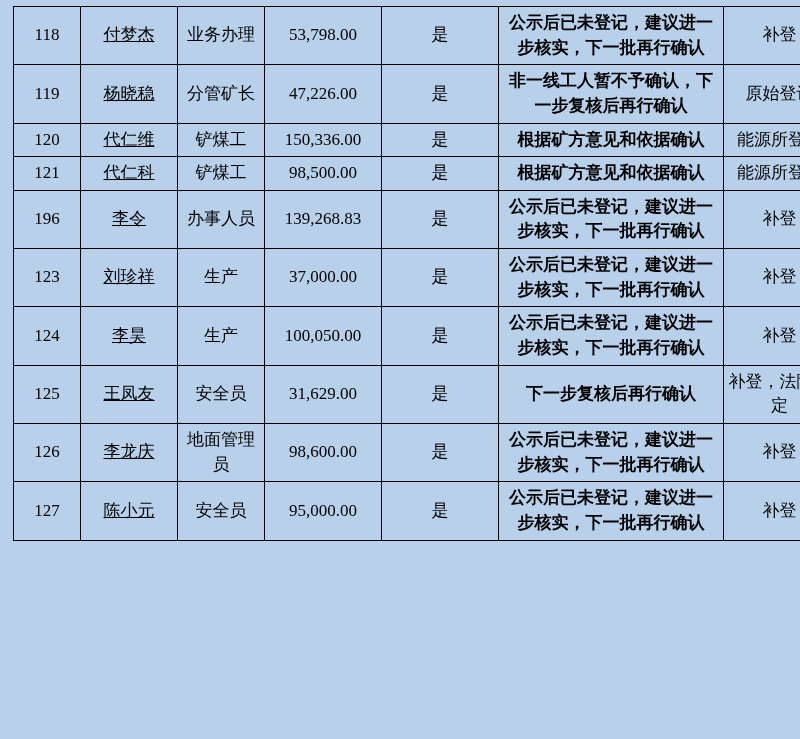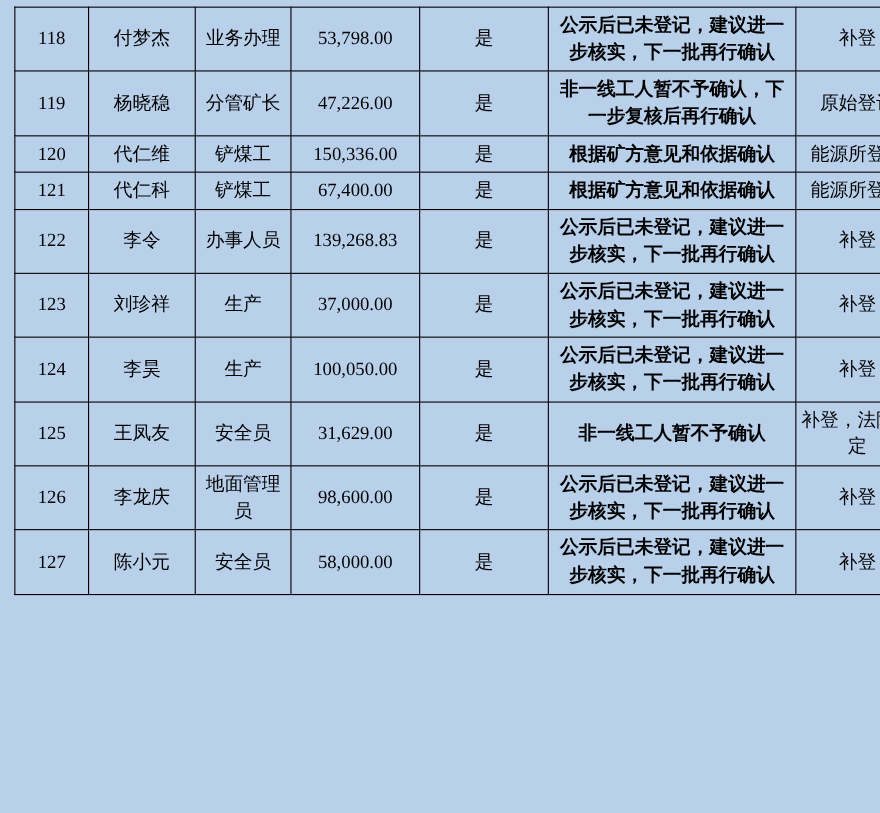--- a/index.html
+++ b/index.html
@@ -33,21 +33,21 @@
     border: 1px solid #000;
     text-align: center;
     vertical-align: middle;
     padding: 4px 3px;
     font-size: 17px;
     line-height: 1.45;
     background: #b8d0ea;
     word-break: break-all;
   }
   td.col-index   { width: 60px; }
-  td.col-name    { width: 90px; }
+  td.col-name    { width: 90px; text-decoration: underline; }
   td.col-job     { width: 80px; font-family: Liberation Serif, serif; }
   td.col-amount  { width: 110px; font-family: "Liberation Serif", serif; white-space: nowrap; }
   td.col-flag    { width: 110px; }
   td.col-remark  { width: 218px; font-size: 15.5px; line-height: 1.5; padding: 6px 10px; font-weight: bold; }
   td.col-status  { width: 105px; font-size: 16.5px; line-height: 1.5; }
 </style>
 </head>
 <body>
 
 <div class="sheet">
@@ -81,28 +81,28 @@
         <td class="col-amount">150,336.00</td>
         <td class="col-flag">是</td>
         <td class="col-remark">根据矿方意见和依据确认</td>
         <td class="col-status">能源所登记</td>
       </tr>
 
       <tr>
         <td class="col-index">121</td>
         <td class="col-name">代仁科</td>
         <td class="col-job">铲煤工</td>
-        <td class="col-amount">67,400.00</td>
+        <td class="col-amount">98,500.00</td>
         <td class="col-flag">是</td>
         <td class="col-remark">根据矿方意见和依据确认</td>
         <td class="col-status">能源所登记</td>
       </tr>
 
       <tr>
-        <td class="col-index">122</td>
+        <td class="col-index">196</td>
         <td class="col-name">李令</td>
         <td class="col-job">办事人员</td>
         <td class="col-amount">139,268.83</td>
         <td class="col-flag">是</td>
         <td class="col-remark">公示后已未登记，建议进一步核实，下一批再行确认</td>
         <td class="col-status">补登</td>
       </tr>
 
       <tr>
         <td class="col-index">123</td>
@@ -123,39 +123,39 @@
         <td class="col-remark">公示后已未登记，建议进一步核实，下一批再行确认</td>
         <td class="col-status">补登</td>
       </tr>
 
       <tr>
         <td class="col-index">125</td>
         <td class="col-name">王凤友</td>
         <td class="col-job">安全员</td>
         <td class="col-amount">31,629.00</td>
         <td class="col-flag">是</td>
-        <td class="col-remark">非一线工人暂不予确认</td>
+        <td class="col-remark">下一步复核后再行确认</td>
         <td class="col-status">补登，法院认定</td>
       </tr>
 
       <tr>
         <td class="col-index">126</td>
         <td class="col-name">李龙庆</td>
         <td class="col-job">地面管理员</td>
         <td class="col-amount">98,600.00</td>
         <td class="col-flag">是</td>
         <td class="col-remark">公示后已未登记，建议进一步核实，下一批再行确认</td>
         <td class="col-status">补登</td>
       </tr>
 
       <tr>
         <td class="col-index">127</td>
         <td class="col-name">陈小元</td>
         <td class="col-job">安全员</td>
-        <td class="col-amount">58,000.00</td>
+        <td class="col-amount">95,000.00</td>
         <td class="col-flag">是</td>
         <td class="col-remark">公示后已未登记，建议进一步核实，下一批再行确认</td>
         <td class="col-status">补登</td>
       </tr>
 
     </tbody>
   </table>
 </div>
 
 </body></html>

